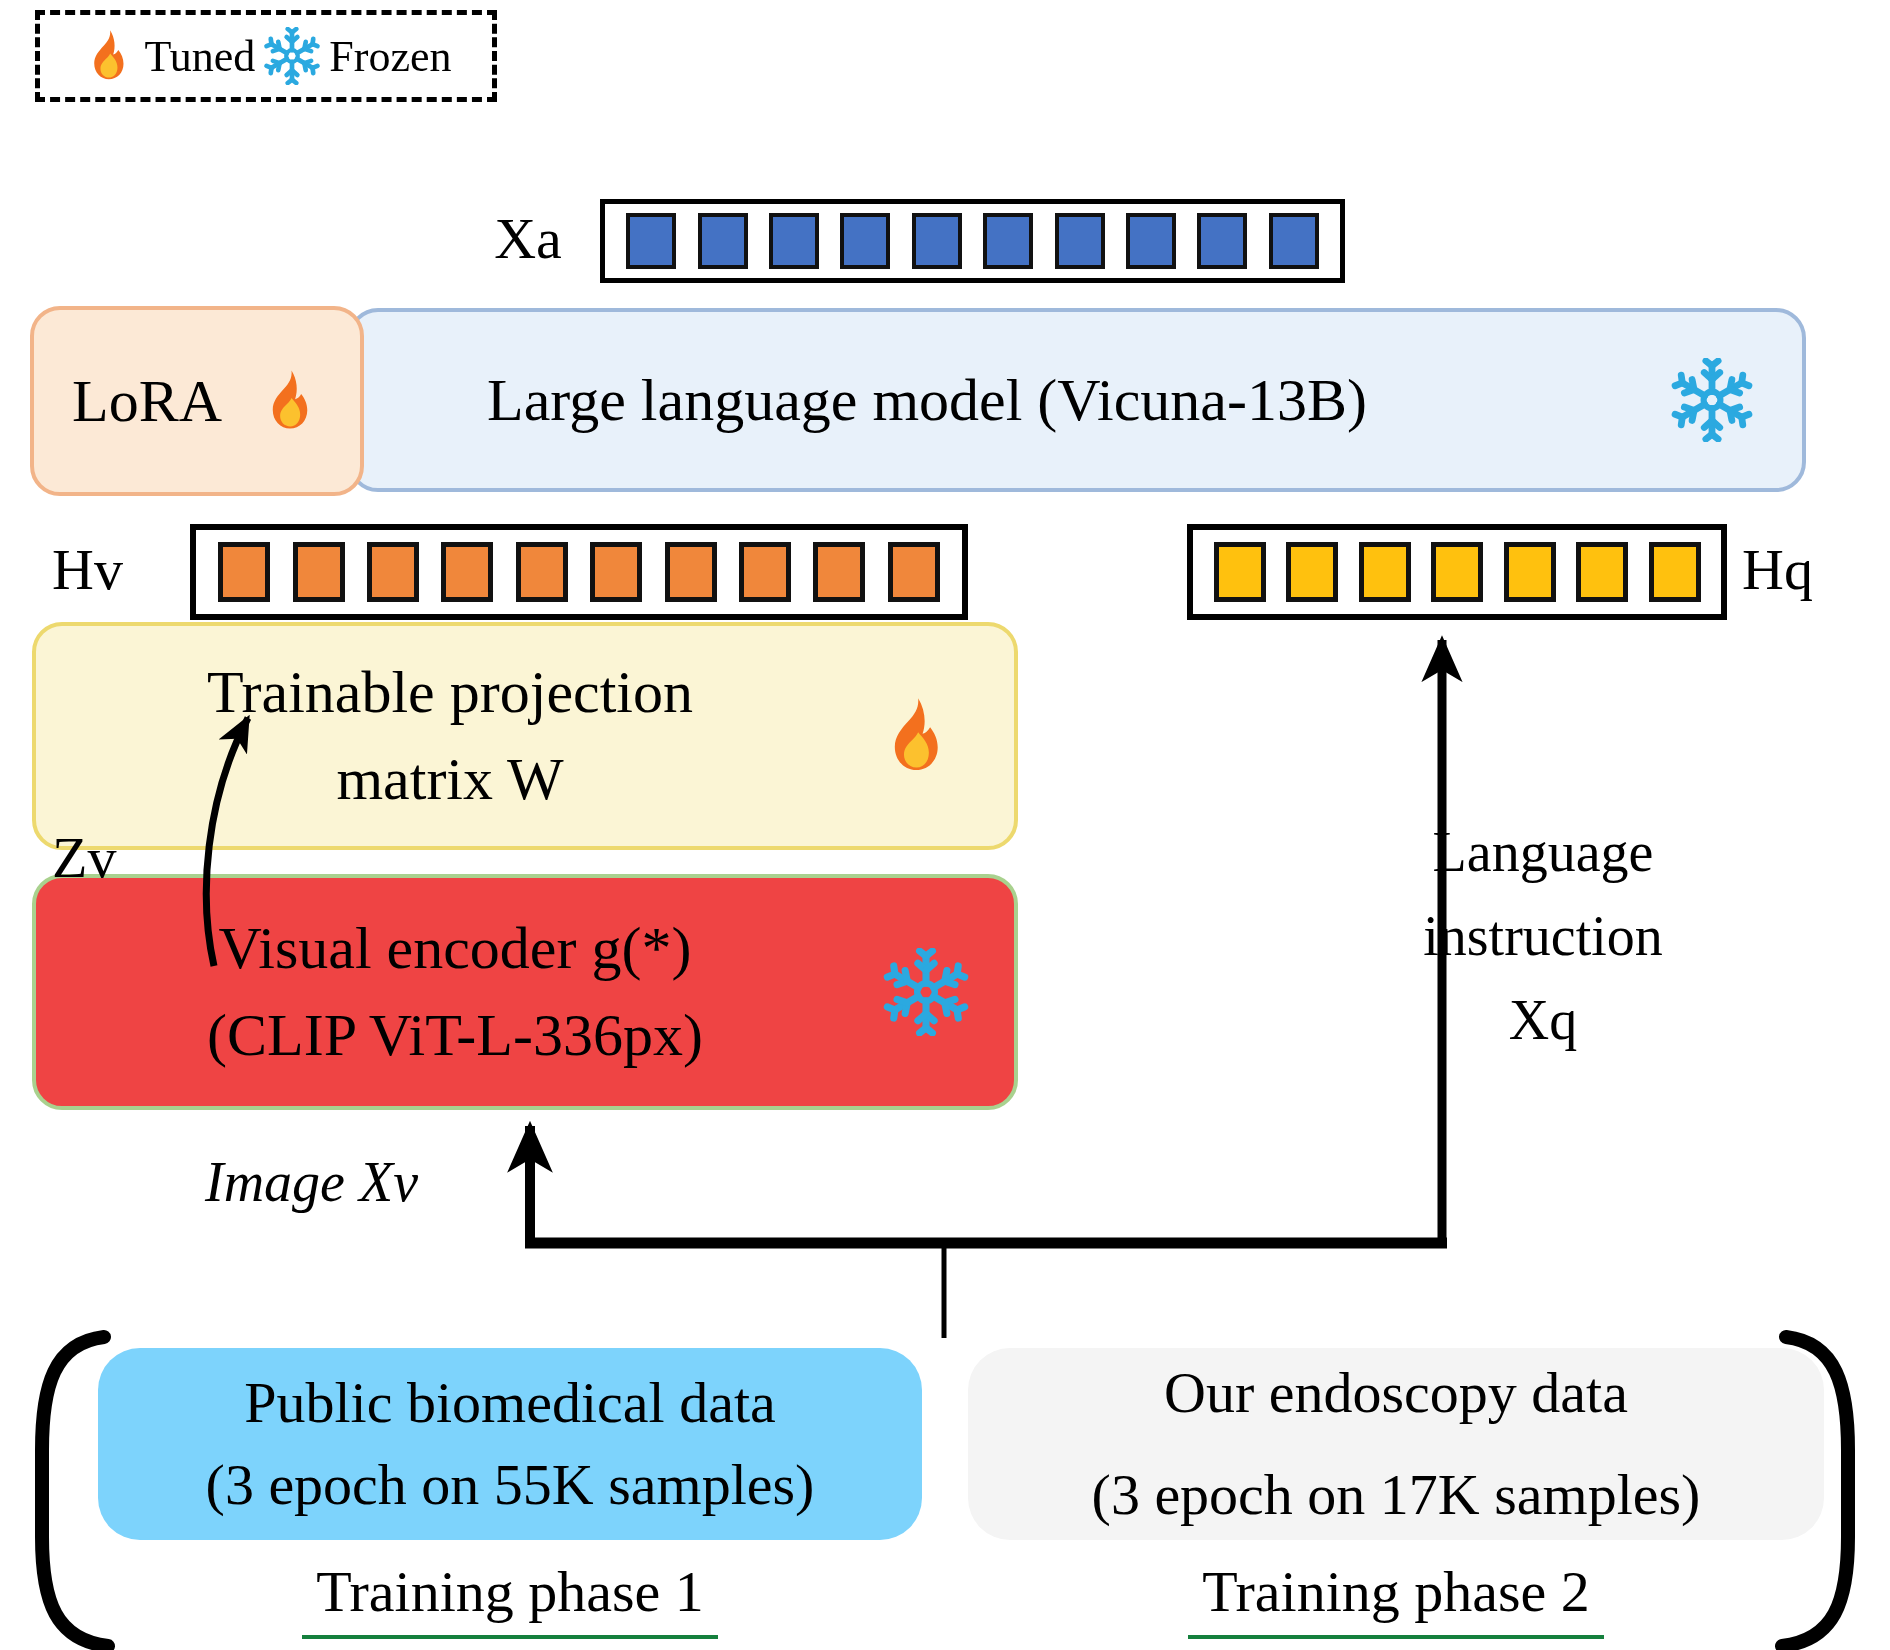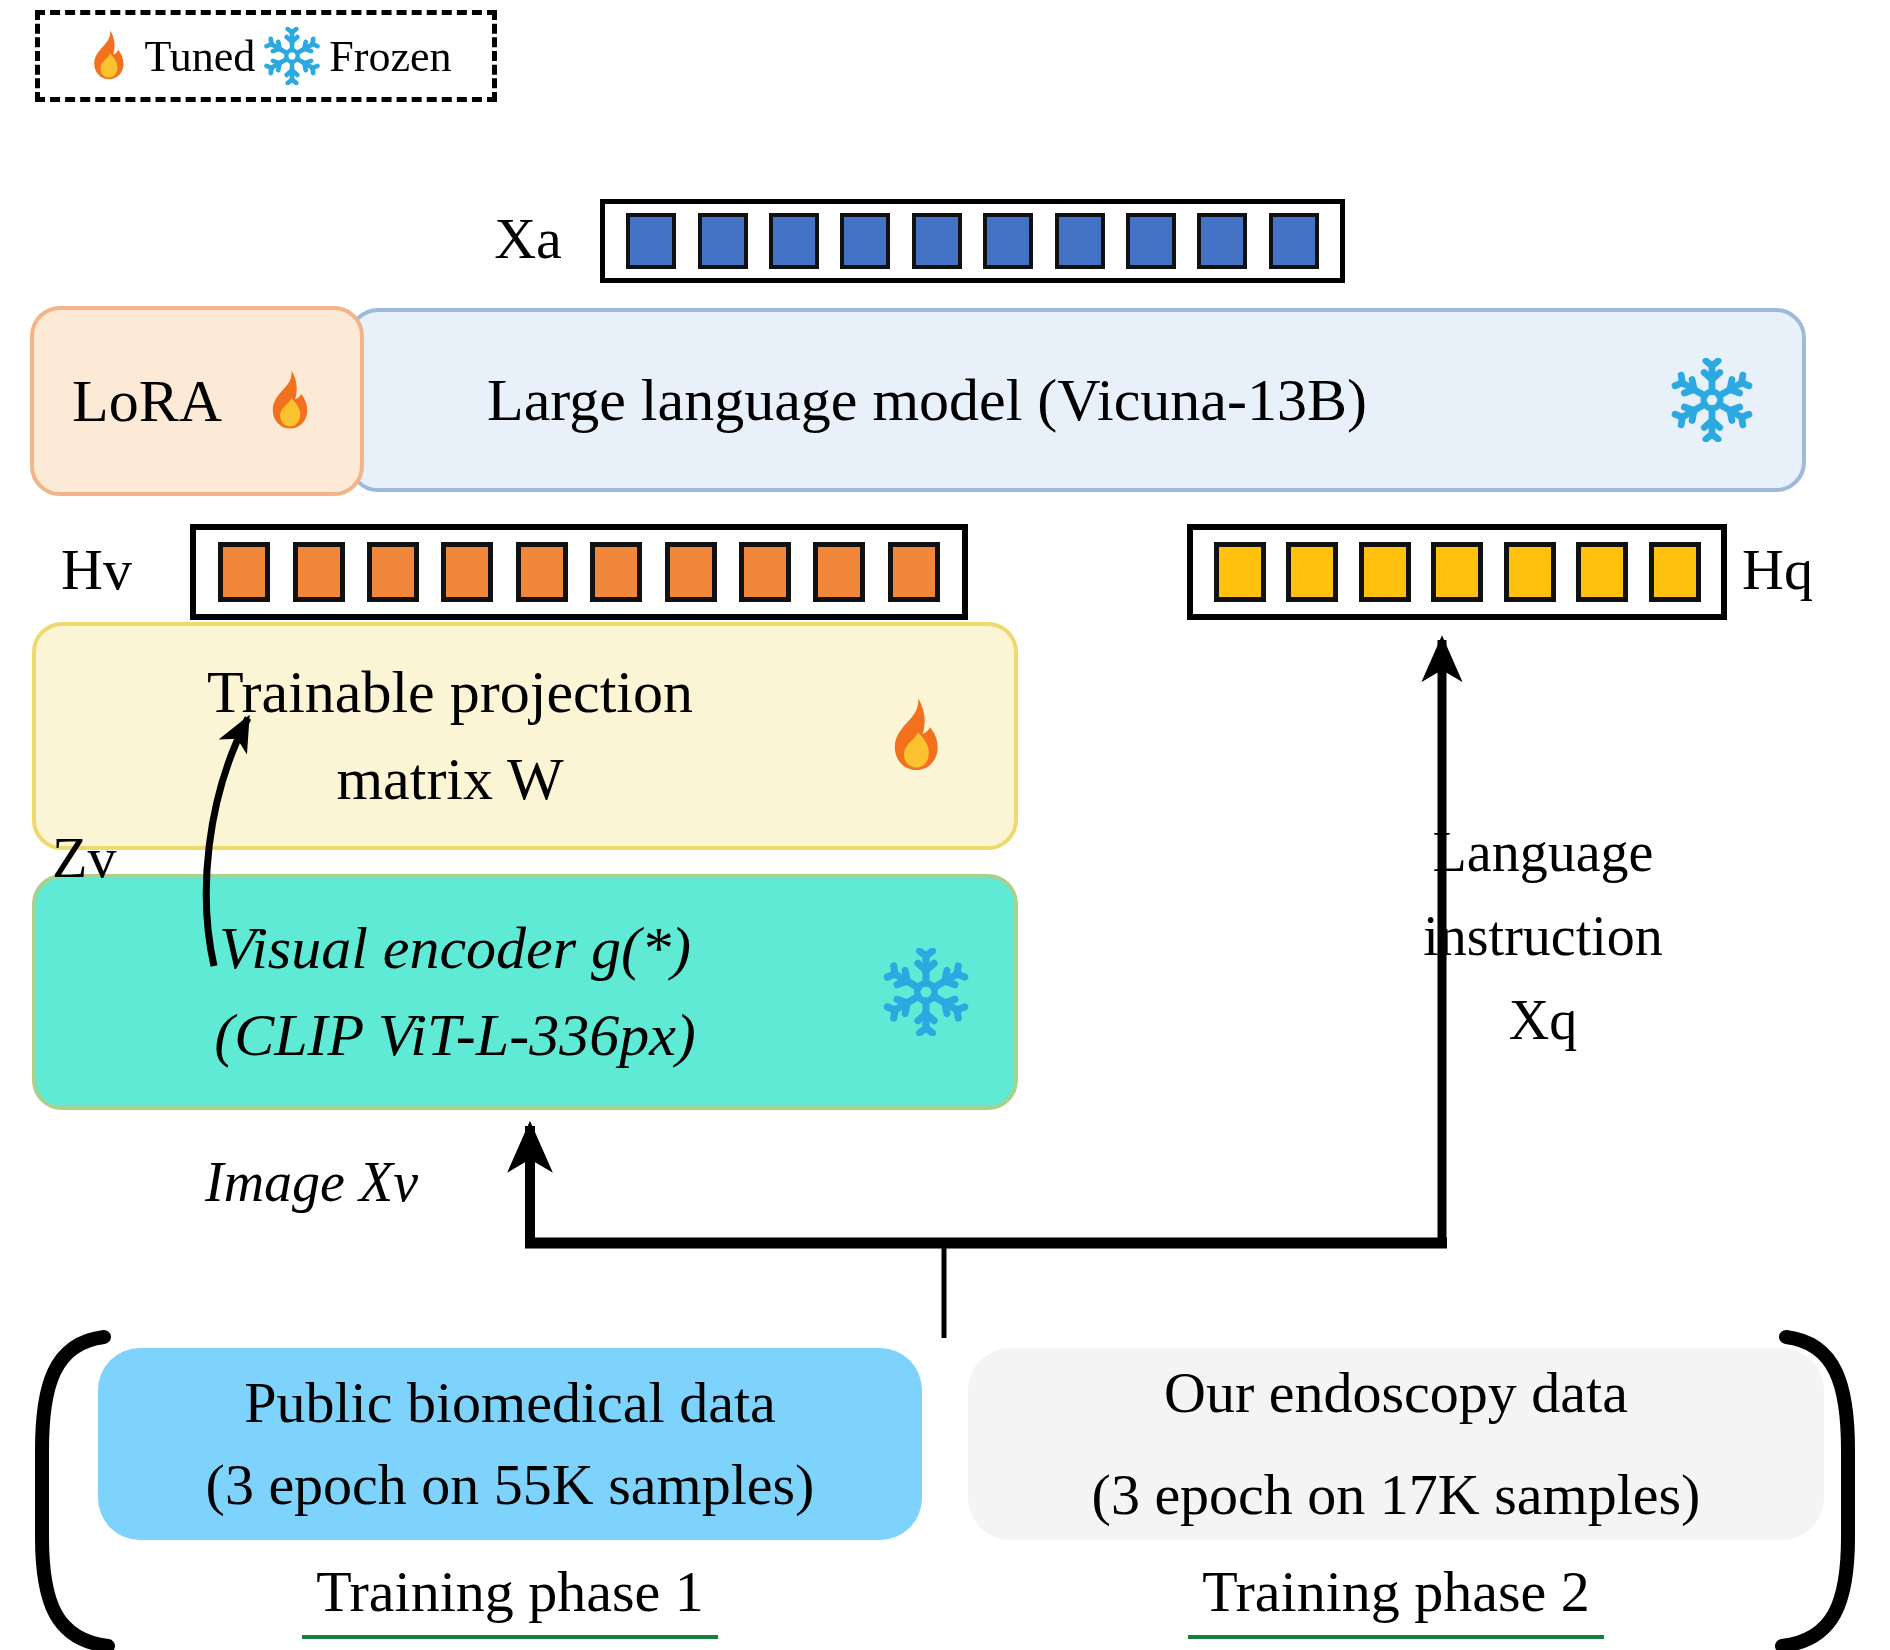--- a/index.html
+++ b/index.html
@@ -17,21 +17,21 @@
   .token{box-sizing:border-box;border:4px solid #111;}
   .xa-box{left:600px;top:199px;width:745px;height:84px;}
   .xa-box .token{width:50px;height:56px;}
   .hv-box{left:190px;top:524px;width:778px;height:96px;border-width:6px;}
   .hv-box .token{width:52px;height:60px;border-width:5px;}
   .hq-box{left:1187px;top:524px;width:540px;height:96px;border-width:6px;}
   .hq-box .token{width:52px;height:60px;border-width:5px;}
 
   .tag{font-size:58px;}
   .xa-label{left:468px;top:205px;width:120px;text-align:center;}
-  .hv-label{left:52px;top:536px;margin-left:9px;}
+  .hv-label{left:52px;top:536px;}
   .hq-label{left:1742px;top:536px;}
   .zv-label{left:52px;top:824px;z-index:6;}
 
   
   .block{box-sizing:border-box;border-radius:30px;border:4px solid;}
   .lora{left:30px;top:306px;width:334px;height:190px;z-index:2;
         display:flex;align-items:center;justify-content:center;gap:34px;font-size:60px;}
   .llm{left:348px;top:308px;width:1458px;height:184px;z-index:1;}
   .llm-text{position:absolute;left:80px;right:380px;top:0;bottom:0;
             display:flex;align-items:center;justify-content:center;font-size:60px;}
@@ -193,21 +193,21 @@
   <div class="abs block proj" style="background-color: rgb(251, 245, 213); border-color: rgb(237, 217, 110);">
     <div class="proj-text">
       <span>Trainable projection</span>
       <span>matrix W</span>
     </div>
     <svg class="proj-flame" viewBox="0 0 26 26">
         <use href="#flame-def"></use>
       </svg>
   </div>
 
-  <div class="abs block enc" style="background-color: #5eead4; border-color: rgb(169, 209, 142); font-style: italic;">
+  <div class="abs block enc" style="background-color: #ef4444; border-color: rgb(169, 209, 142);">
     <div class="enc-text">
       <span>Visual encoder g(*)</span>
       <span>(CLIP ViT-L-336px)</span>
     </div>
     <svg class="enc-snow" viewBox="-13 -13 26 26">
         <use href="#flake-def"></use>
       </svg>
   </div>
 
   <div class="abs tag zv-label">Zv</div>

